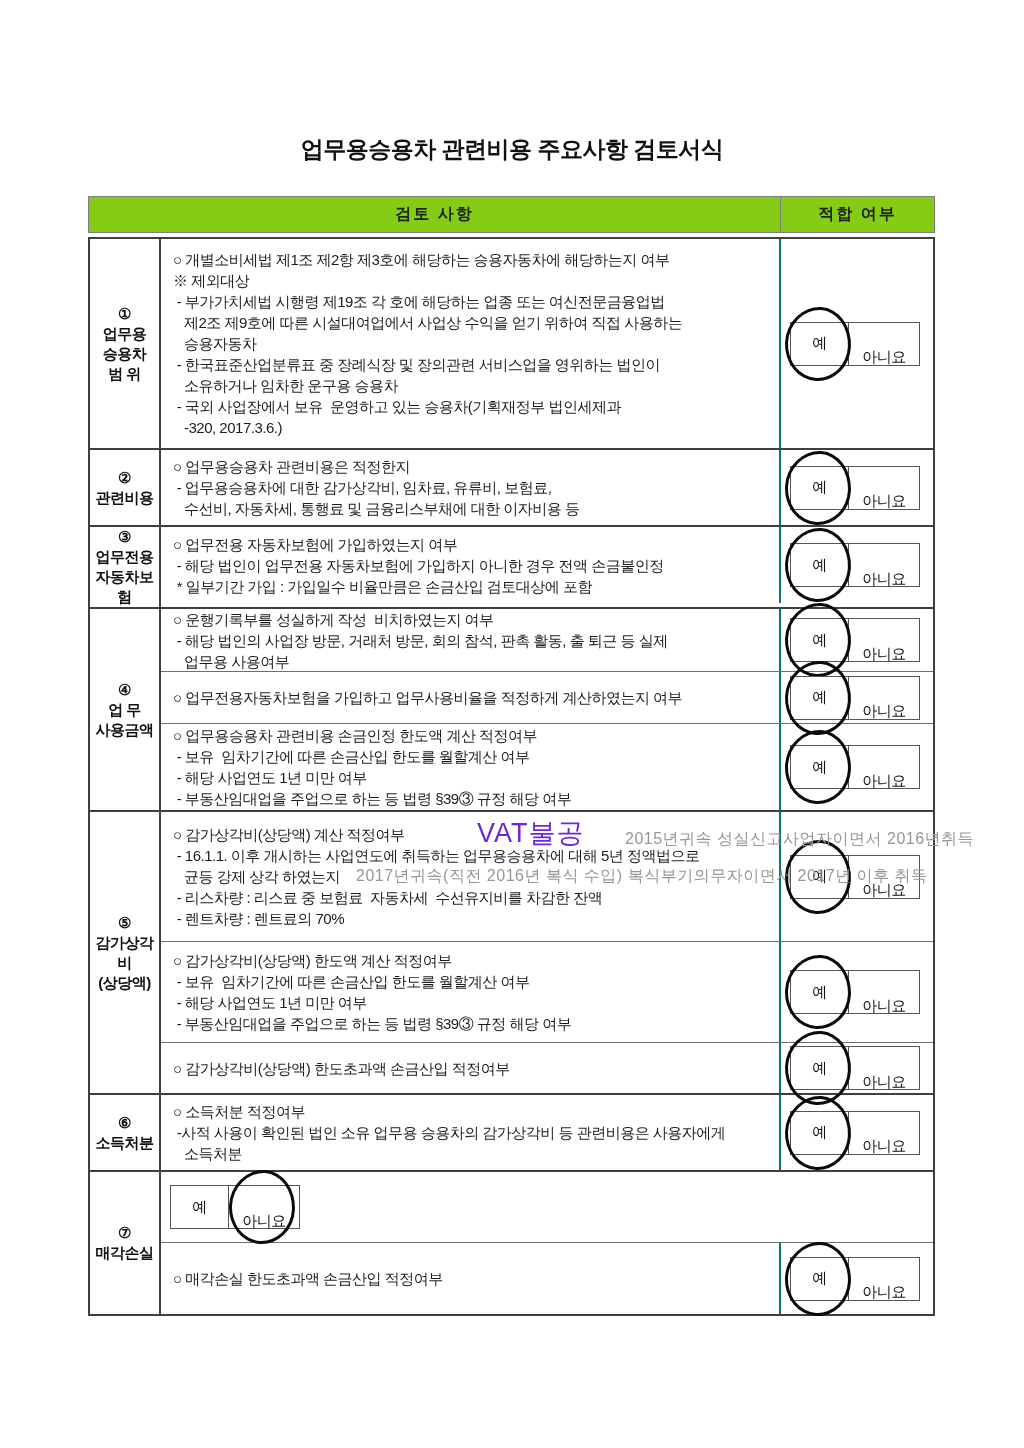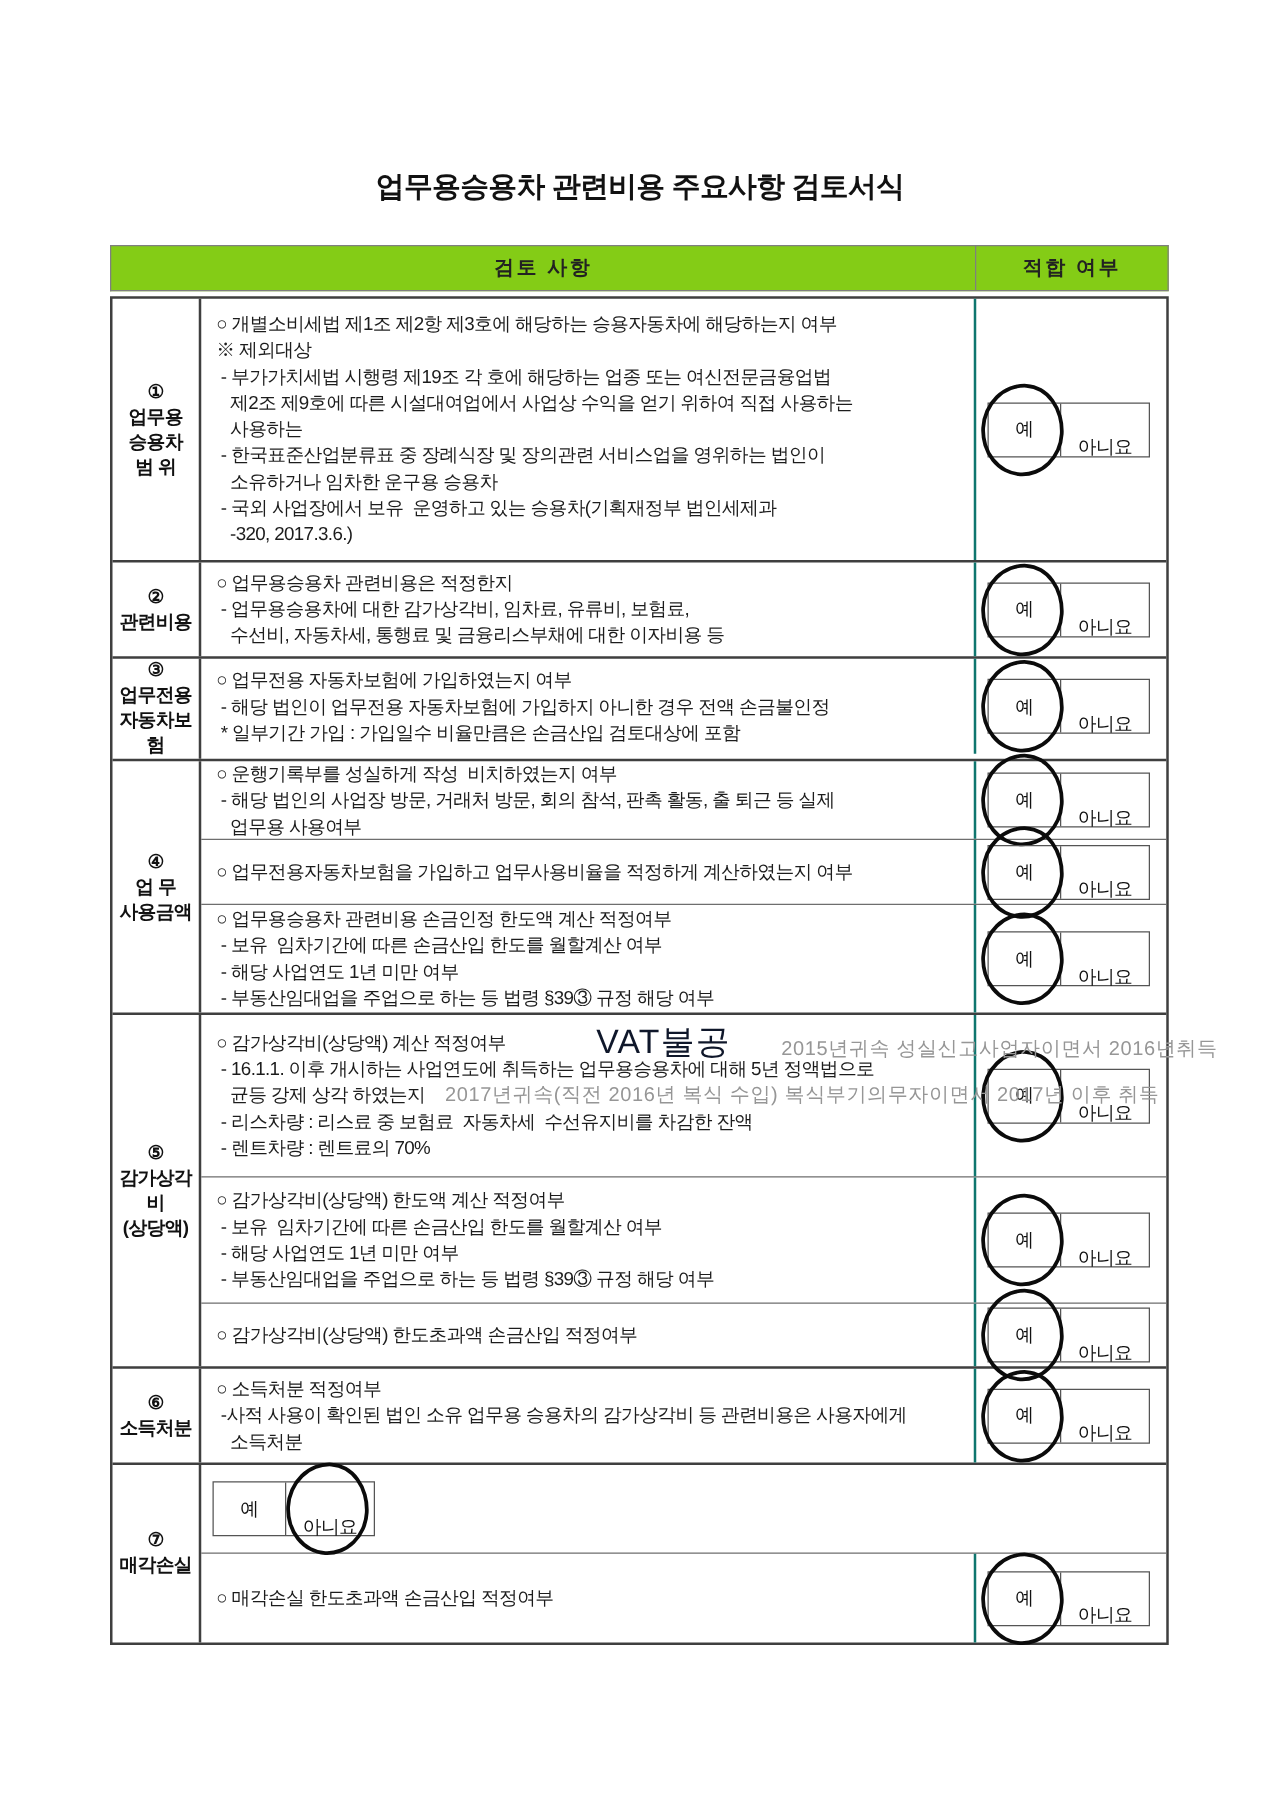--- a/index.html
+++ b/index.html
@@ -70,21 +70,21 @@
     position:absolute; pointer-events:none;
     width:66px; height:74px;
     border:3px solid #0b0b0b;
     border-radius:52% 48% 50% 50% / 50% 52% 48% 50%;
     top:-16px;
     transform:rotate(3deg);
   }
   .circle.on-yes { left:-6px; }
   .circle.on-no { left:58px; }
   .wm { position:absolute; color:#969696; white-space:nowrap; z-index:5; }
-  .wm-big { left:477px; top:815px; font-size:27px; letter-spacing:1px; color:#0f172a; }
+  .wm-big { left:477px; top:815px; font-size:27px; letter-spacing:1px; color:#6d28d9; }
   .wm-l1 { left:625px; top:829px; font-size:16px; letter-spacing:0.5px; }
   .wm-l2 { left:356px; top:866px; font-size:16px; letter-spacing:0.5px; }
 </style>
 </head>
 <body>
 
 <div class="page">
 
   <div class="title">업무용승용차 관련비용 주요사항 검토서식</div>
 
@@ -103,21 +103,21 @@
           <div>승용차</div>
           <div>범 위</div>
         </div>
         <div class="items">
           <div class="item" style="height:209px">
             <div class="text-cell">
               <div class="line">○ 개별소비세법 제1조 제2항 제3호에 해당하는 승용자동차에 해당하는지 여부</div>
               <div class="line">※ 제외대상</div>
               <div class="line"> - 부가가치세법 시행령 제19조 각 호에 해당하는 업종 또는 여신전문금융업법</div>
               <div class="line">   제2조 제9호에 따른 시설대여업에서 사업상 수익을 얻기 위하여 직접 사용하는</div>
-              <div class="line">   사용하는</div>
+              <div class="line">   승용자동차</div>
               <div class="line"> - 한국표준산업분류표 중 장례식장 및 장의관련 서비스업을 영위하는 법인이</div>
               <div class="line">   소유하거나 임차한 운구용 승용차</div>
               <div class="line"> - 국외 사업장에서 보유  운영하고 있는 승용차(기획재정부 법인세제과</div>
               <div class="line">   -320, 2017.3.6.)</div>
             </div>
             <div class="answer-cell">
               <div class="answer-box">
                 <div class="ans ans-yes">예</div>
                 <div class="ans ans-no">아니요</div>
                 <span class="circle on-yes"></span>

